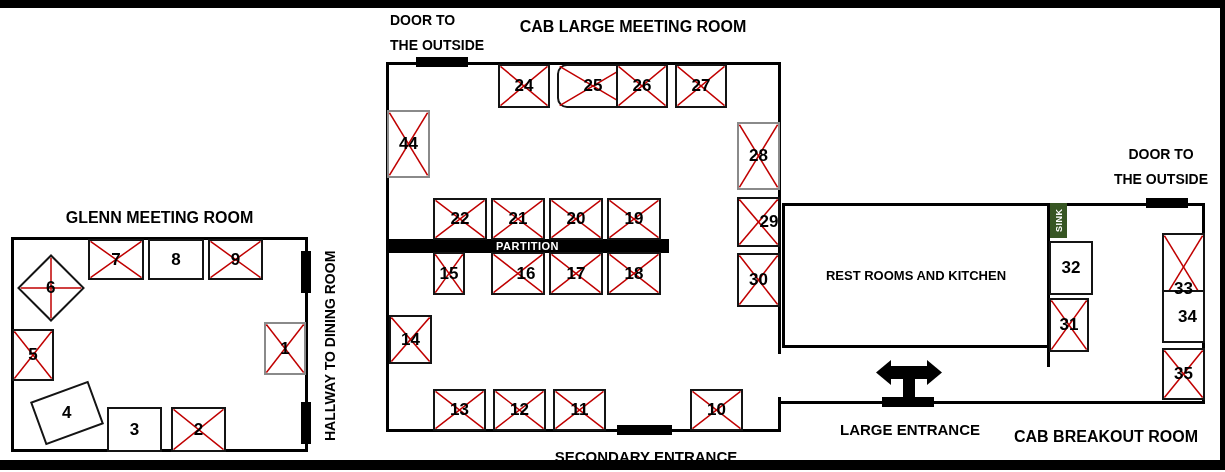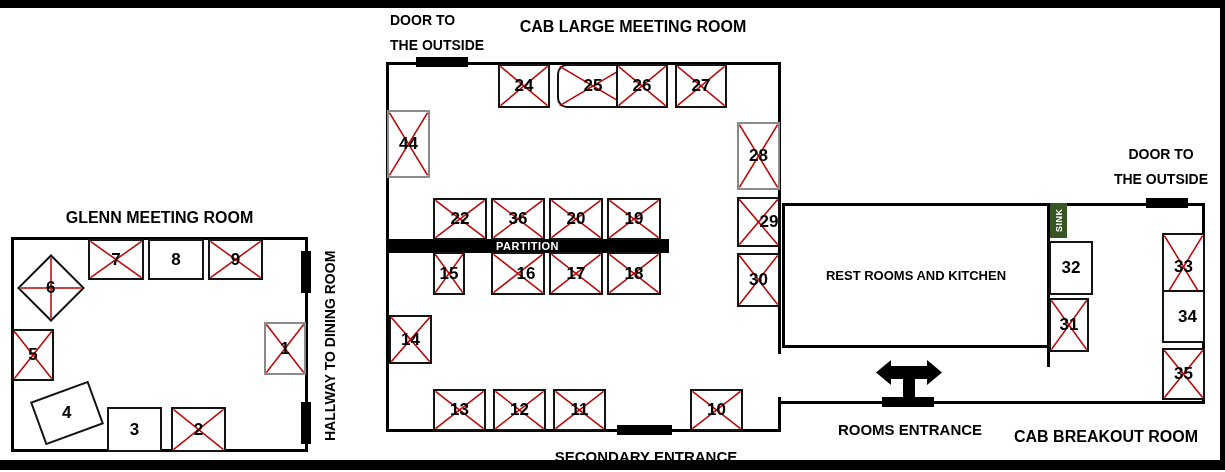--- a/index.html
+++ b/index.html
@@ -78,21 +78,21 @@
   <div class="wall" style="left:778px;top:401px;width:427px;height:3px;"></div>
   <div class="door" style="left:882px;top:397px;width:52px;height:10px;"></div>
 
   <svg class="arrow-svg" style="left:876px;top:360px;" width="66" height="40" viewBox="0 0 66 40">
     <rect x="27" y="14" width="12" height="25" fill="#000"></rect>
     <rect x="13" y="6" width="40" height="13" fill="#000"></rect>
     <polygon points="15,0 15,25 0,12.5" fill="#000"></polygon>
     <polygon points="51,0 51,25 66,12.5" fill="#000"></polygon>
   </svg>
 
-  <div class="label center" style="left:820px;top:421px;width:180px;font-size:15px;">ROOMS ENTRANCE</div>
+  <div class="label center" style="left:820px;top:421px;width:180px;font-size:15px;">LARGE ENTRANCE</div>
 
   <div class="wall" style="left:1047px;top:203px;width:158px;height:3px;"></div>
   <div class="wall" style="left:1202px;top:203px;width:3px;height:201px;"></div>
   <div class="wall" style="left:1047px;top:203px;width:3px;height:164px;"></div>
 
   <div class="door" style="left:1146px;top:198px;width:42px;height:10px;"></div>
 
   <div class="label center" style="left:1105px;top:142px;width:112px;font-size:14px;line-height:25px;">
     <div>DOOR TO</div>
     <div>THE OUTSIDE</div>
@@ -231,21 +231,21 @@
           <line x1="1" y1="1" x2="99" y2="99" stroke="#c00000" stroke-width="1.5" vector-effect="non-scaling-stroke"></line>
           <line x1="99" y1="1" x2="1" y2="99" stroke="#c00000" stroke-width="1.5" vector-effect="non-scaling-stroke"></line>
         </svg>
         <span class="num">20</span>
       </div>
       <div class="table" style="left: 491px; top: 198px; width: 54px; height: 42px;">
         <svg class="x" viewBox="0 0 100 100" preserveAspectRatio="none">
           <line x1="1" y1="1" x2="99" y2="99" stroke="#c00000" stroke-width="1.5" vector-effect="non-scaling-stroke"></line>
           <line x1="99" y1="1" x2="1" y2="99" stroke="#c00000" stroke-width="1.5" vector-effect="non-scaling-stroke"></line>
         </svg>
-        <span class="num">36</span>
+        <span class="num">21</span>
       </div>
       <div class="table" style="left: 433px; top: 198px; width: 54px; height: 42px;">
         <svg class="x" viewBox="0 0 100 100" preserveAspectRatio="none">
           <line x1="1" y1="1" x2="99" y2="99" stroke="#c00000" stroke-width="1.5" vector-effect="non-scaling-stroke"></line>
           <line x1="99" y1="1" x2="1" y2="99" stroke="#c00000" stroke-width="1.5" vector-effect="non-scaling-stroke"></line>
         </svg>
         <span class="num">22</span>
       </div>
       <div class="table gray" style="left: 387px; top: 110px; width: 43px; height: 68px;">
         <svg class="x" viewBox="0 0 100 100" preserveAspectRatio="none">
@@ -306,21 +306,21 @@
       <div class="table" style="left: 1049px; top: 298px; width: 40px; height: 54px;">
         <svg class="x" viewBox="0 0 100 100" preserveAspectRatio="none">
           <line x1="1" y1="1" x2="99" y2="99" stroke="#c00000" stroke-width="1.5" vector-effect="non-scaling-stroke"></line>
           <line x1="99" y1="1" x2="1" y2="99" stroke="#c00000" stroke-width="1.5" vector-effect="non-scaling-stroke"></line>
         </svg>
         <span class="num">31</span>
       </div>
       <div class="table" style="left: 1049px; top: 241px; width: 44px; height: 54px;">
         <span class="num">32</span>
       </div>
-      <div class="table" style="left: 1162px; top: 233px; width: 43px; height: 68px;">
+      <div class="table" style="left: 1162px; top: 233px; width: 43px; height: 68px; align-items: flex-end;">
         <svg class="x" viewBox="0 0 100 100" preserveAspectRatio="none">
           <line x1="1" y1="1" x2="99" y2="99" stroke="#c00000" stroke-width="1.5" vector-effect="non-scaling-stroke"></line>
           <line x1="99" y1="1" x2="1" y2="99" stroke="#c00000" stroke-width="1.5" vector-effect="non-scaling-stroke"></line>
         </svg>
         <span class="num">33</span>
       </div>
       <div class="table" style="left: 1162px; top: 290px; width: 43px; height: 53px; padding-left: 8px;">
         <span class="num">34</span>
       </div>
       <div class="table" style="left: 1162px; top: 348px; width: 43px; height: 52px;">

